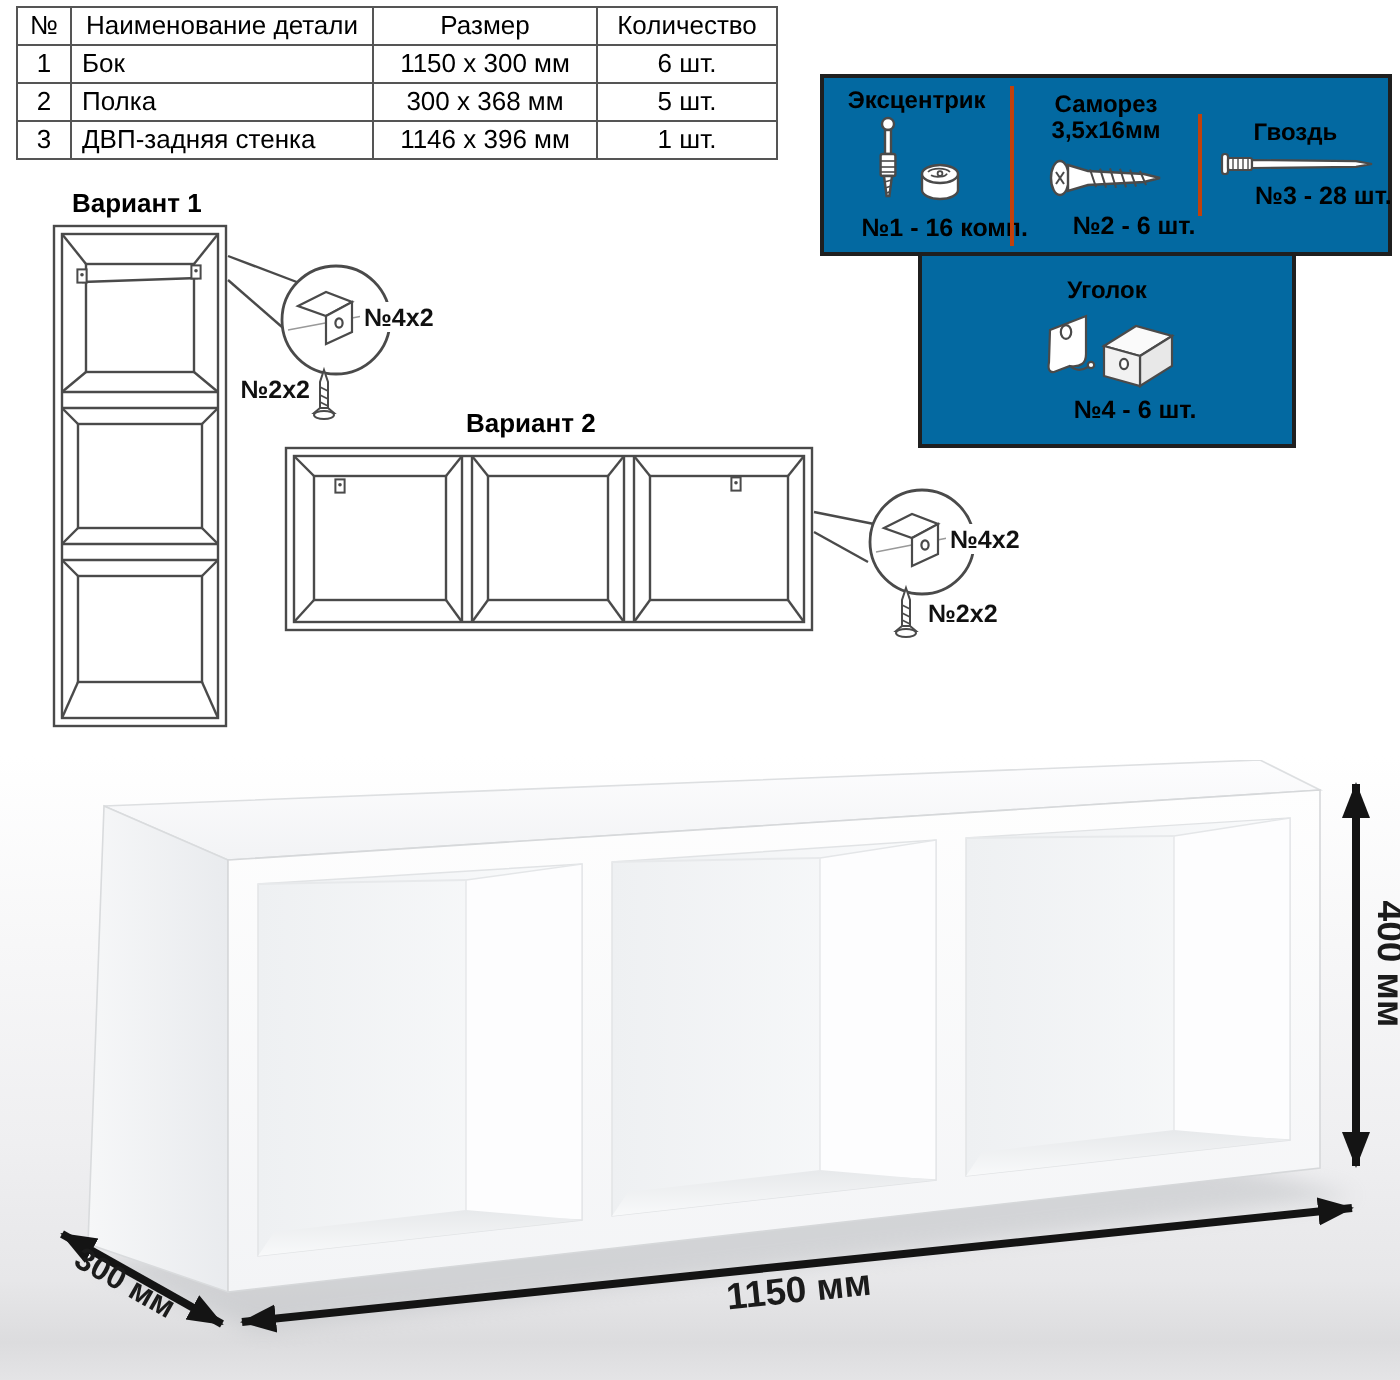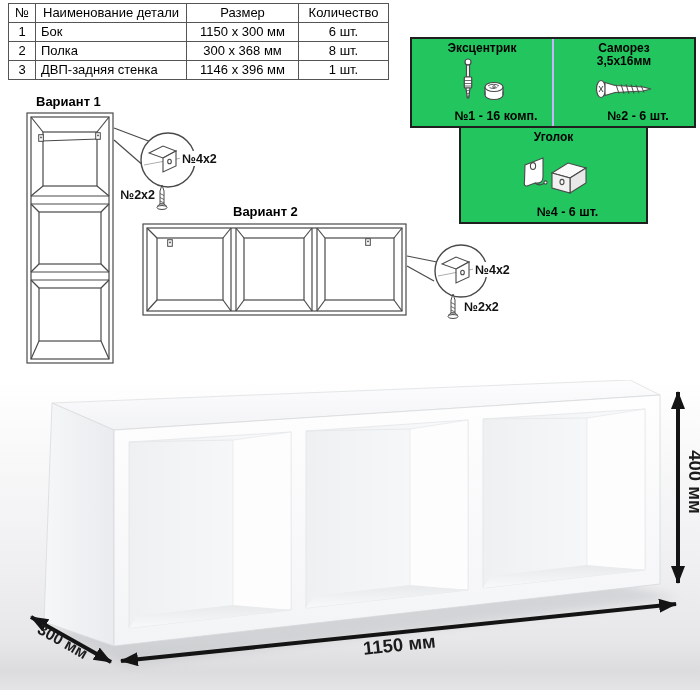--- a/index.html
+++ b/index.html
@@ -13,28 +13,28 @@
     position:absolute;left:8px;top:3px;
     border-collapse:collapse;font-size:13px;background:#fff;
   }
   .parts-table td{
     border:1.4px solid #555;padding:0 5px;height:18px;line-height:18px;
     white-space:nowrap;vertical-align:middle;
   }
   .tc{text-align:center;}
   
   .hw-box{
-    position:absolute;display:flex;background:#22c55e;
-    border:2px solid #1f1f1f;box-sizing:border-box;
+    position:absolute;display:flex;background:#0369a1;
+    border:2px solid #1f1f1f;box-sizing:border-box;align-items:center;
   }
   .hw-row1{left:410px;top:37px;width:286px;height:91px;}
   .hw-row2{left:459px;top:126px;width:189px;height:98px;}
   .hw-cell{
     flex:1;display:flex;flex-direction:column;align-items:center;
-    border-left:2px solid #c4b5fd;box-sizing:border-box;padding:3px 2px 2px 2px;
+    border-left:2px solid #c2410c;box-sizing:border-box;padding:3px 2px 2px 2px;
     min-width:0;
   }
   .hw-cell:first-child{border-left:none;}
   .hw-title,.hw-sub{font-weight:bold;font-size:12px;line-height:13px;text-align:center;}
   .hw-iconzone{flex:1;display:flex;align-items:center;justify-content:center;}
   .hw-count{font-weight:bold;font-size:12.5px;line-height:14px;margin-bottom:1px;white-space:nowrap;padding-left:28px;}
   
   .variant-title{position:absolute;font-weight:bold;font-size:13px;}
   #v1-title{left:36px;top:94px;}
   #v2-title{left:233px;top:204px;}
@@ -72,21 +72,21 @@
   <tr>
     <td class="tc">1</td>
     <td>Бок</td>
     <td class="tc">1150 x 300 мм</td>
     <td class="tc">6 шт.</td>
   </tr>
   <tr>
     <td class="tc">2</td>
     <td>Полка</td>
     <td class="tc">300 x 368 мм</td>
-    <td class="tc">8 шт.</td>
+    <td class="tc">5 шт.</td>
   </tr>
   <tr>
     <td class="tc">3</td>
     <td>ДВП-задняя стенка</td>
     <td class="tc">1146 x 396 мм</td>
     <td class="tc">1 шт.</td>
   </tr>
 </tbody>
   </table>
 
@@ -139,20 +139,39 @@
           <line x1="25" y1="12.6" x2="28" y2="21.6"></line>
           <line x1="30" y1="12.3" x2="33" y2="21.8"></line>
           <line x1="35" y1="12.2" x2="38" y2="21.9"></line>
           <line x1="40" y1="12.4" x2="43" y2="21.7"></line>
           <line x1="45" y1="12.8" x2="48" y2="21.3"></line>
           <line x1="50" y1="13.4" x2="53" y2="20.6"></line>
         </g>
       </svg>
     </div>
     <div class="hw-count">№2 - 6 шт.</div>
+  </div>
+  <div class="hw-cell">
+    <div class="hw-title">Гвоздь</div>
+    <div class="hw-iconzone">
+      <svg width="84" height="18" viewBox="0 0 84 18">
+        <g fill="#fff" stroke="#4a4a4a" stroke-width="1.1">
+          <rect x="5" y="4" width="3" height="10" rx="1.4"></rect>
+          <rect x="8" y="6" width="12" height="6" rx="1"></rect>
+          <path d="M20,7 L72,7.6 L80,9 L72,10.4 L20,11 Z"></path>
+        </g>
+        <g stroke="#4a4a4a" stroke-width="0.7">
+          <line x1="10.5" y1="6" x2="10.5" y2="12"></line>
+            <line x1="13" y1="6" x2="13" y2="12"></line>
+          <line x1="15.5" y1="6" x2="15.5" y2="12"></line>
+            <line x1="18" y1="6" x2="18" y2="12"></line>
+        </g>
+      </svg>
+    </div>
+    <div class="hw-count">№3 - 28 шт.</div>
   </div>
 </div>
 
 <div class="hw-box hw-row2">
   <div class="hw-cell">
     <div class="hw-title">Уголок</div>
     <div class="hw-iconzone">
       <svg width="72" height="46" viewBox="0 0 72 46">
         <g stroke="#4a4a4a" stroke-width="1.1">
           <path d="M7,13 L25,6 L25,25 Q25,32 17,31 L9,34 Q5.5,34.5 6.5,29 Z" fill="#fff"></path>

